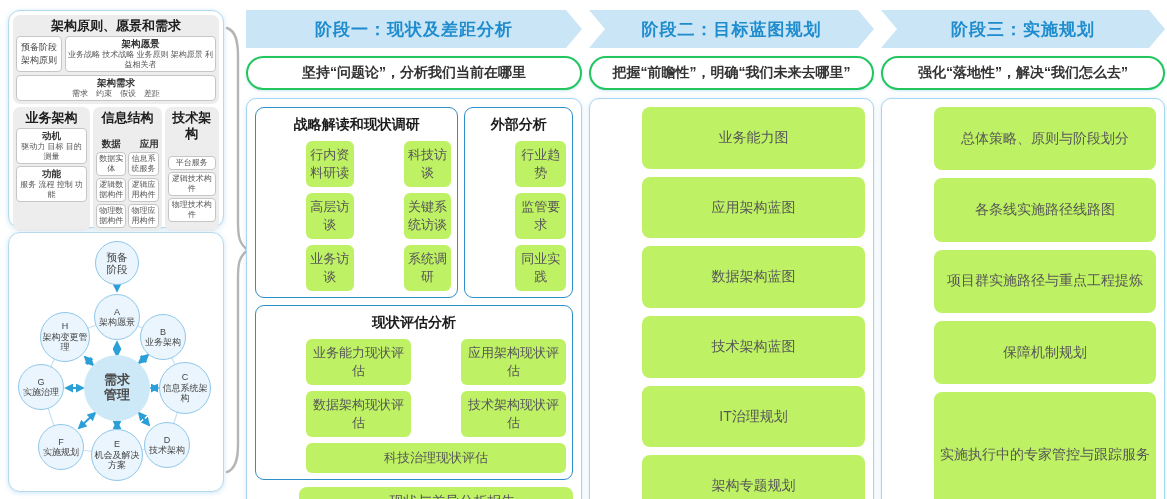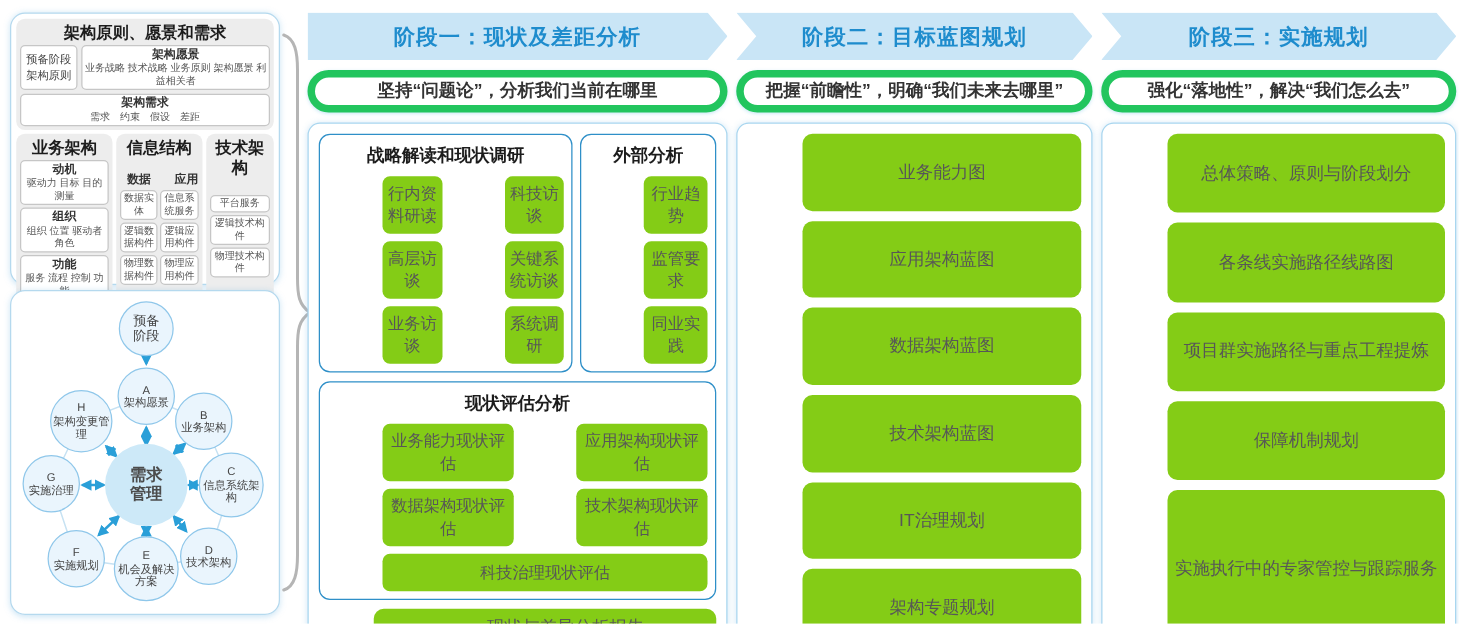--- a/index.html
+++ b/index.html
@@ -55,30 +55,30 @@
   .brace { position:absolute; left:224px; top:26px; }
 
   
   .main { position:absolute; left:246px; top:10px; width:919px; height:482px;
           display:grid; grid-template-columns:336px 285px 1fr; grid-template-rows:38px 34px 1fr;
           column-gap:7px; row-gap:8px; }
   .banner { background:#c9e5f6; color:#1e8ccd; font-weight:bold; font-size:17px;
             display:flex; align-items:center; justify-content:center; letter-spacing:1px; }
   .banner-first { clip-path:polygon(0 0, calc(100% - 16px) 0, 100% 50%, calc(100% - 16px) 100%, 0 100%);text-align:center; }
   .banner-next  { clip-path:polygon(0 0, calc(100% - 16px) 0, 100% 50%, calc(100% - 16px) 100%, 0 100%, 16px 50%); }
-  .slogan { background:#fff; border:6px solid #22c55e; border-radius:17px; font-weight:bold;
+  .slogan { background:#fff; border:2px solid #22c55e; border-radius:17px; font-weight:bold;
             font-size:14px; color:#333; display:flex; align-items:center; justify-content:center;
             box-shadow:0 1px 3px rgba(41,163,220,.25); white-space:nowrap; }
   .column { background:#fff; border:1px solid #a9d6ef; border-radius:10px; padding:8px;
             box-shadow:0 1px 5px rgba(110,180,225,.3); display:flex; flex-direction:column; gap:7px; }
   .blue-box { border:1px solid #2e8fc8; border-radius:9px; padding:6px; background:#fff; }
   .box-title { font-weight:bold; font-size:14px; color:#1c1c1c; text-align:center; margin:2px 0 7px; }
   .grid2 { display:grid; grid-template-columns:1fr 1fr; gap:6px; }
   .stack { display:flex; flex-direction:column; gap:6px; }
-  .gitem { background:#84cc16; border-radius:6px; color:#575757; font-size:13px;
+  .gitem { background:#bef264; border-radius:6px; color:#575757; font-size:13px;
            display:flex; align-items:center; justify-content:center; text-align:center;
            min-height:30px; padding:5px 3px;margin-left:44px; }
   .p1-row { display:flex; gap:6px; }
   .survey { flex:2; }
   .external { flex:1; }
   .full { margin-top:6px; }
   .report { flex:1; font-size:14px; border-radius:8px;padding-left:36px; }
   .col-stack { flex:1; display:flex; flex-direction:column; gap:8px; }
   .bigitem { flex:1; font-size:14px; border-radius:8px; }
   .tallitem { flex:2.15; }
@@ -106,24 +106,20 @@
         <div class="sub-text">需求　约束　假设　差距</div>
       </div>
     </div>
 
     <div class="row mid">
       <div class="gray-box col col-business">
         <div class="sec-title">业务架构</div>
         <div class="white-box">
           <div class="sub-title">动机</div>
           <div class="sub-text">驱动力 目标 目的 测量</div>
-        </div>
-        <div class="white-box">
-          <div class="sub-title">组织</div>
-          <div class="sub-text">组织 位置 驱动者 角色</div>
         </div>
         <div class="white-box">
           <div class="sub-title">功能</div>
           <div class="sub-text">服务 流程 控制 功能</div>
         </div>
       </div>
 
       <div class="gray-box col col-info">
         <div class="sec-title">信息结构</div>
         <div class="two-col">

